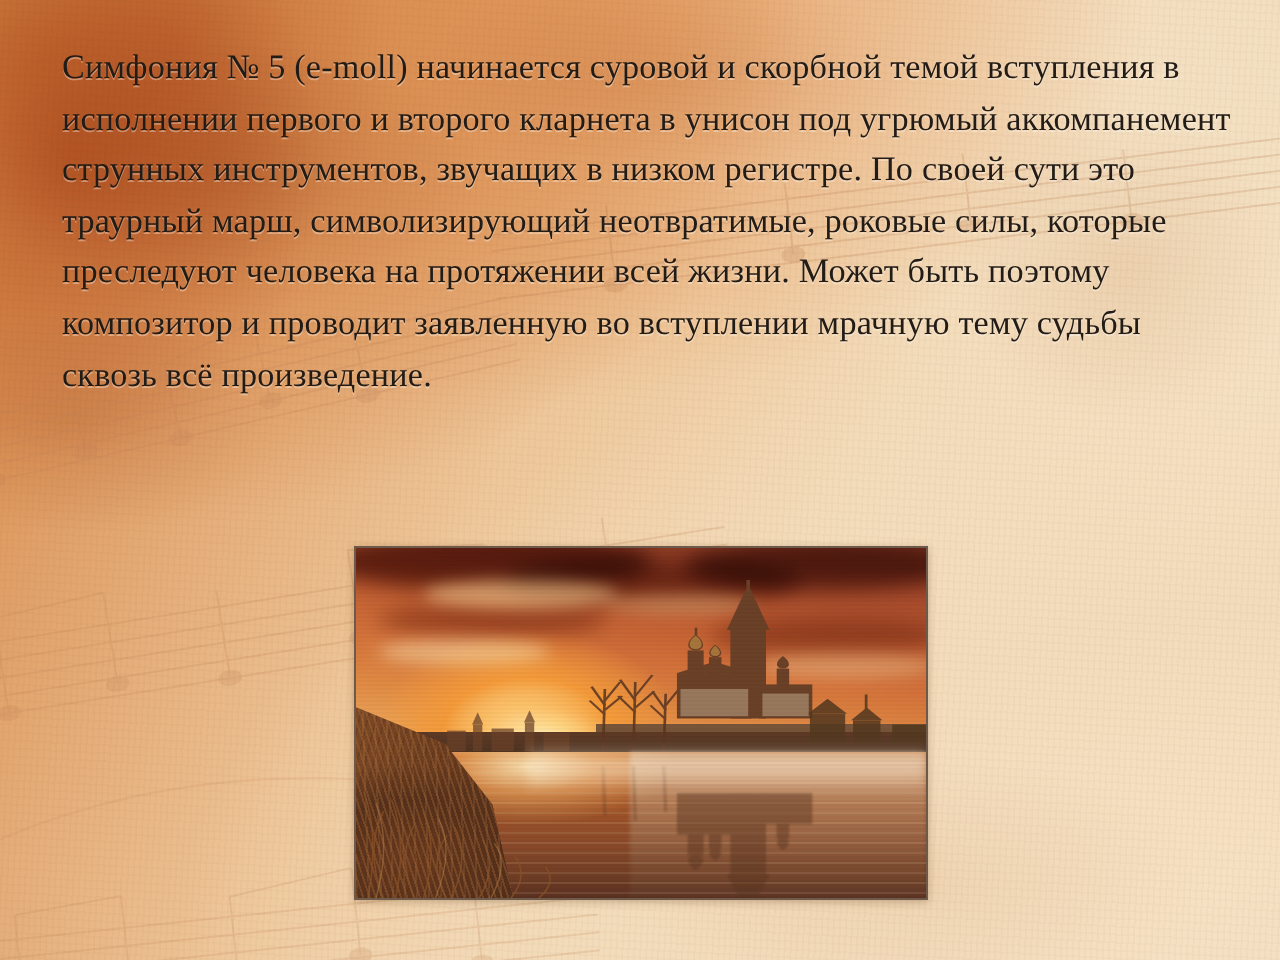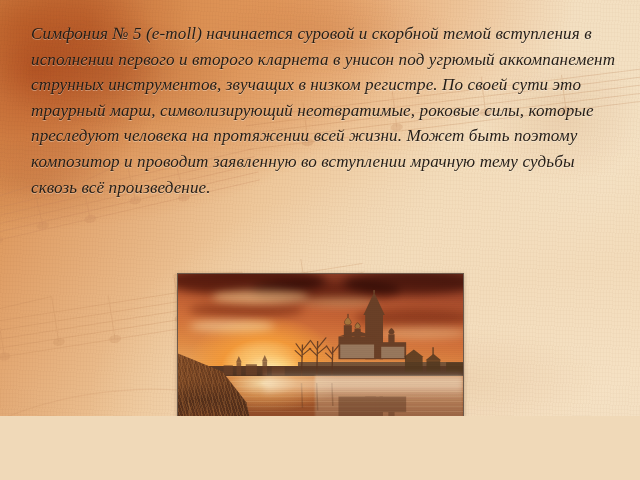--- a/index.html
+++ b/index.html
@@ -5,24 +5,23 @@
   * { margin:0; padding:0; box-sizing:border-box; }
   html,body{ width:640px; height:480px; overflow:hidden; }
 
   body{
     font-family:"Liberation Serif", serif;
     background:#f0d9b8;
   }
 
   #slide{
     position:relative;
-    width:640px; height:416px;
+    width:640px; height:480px;
     overflow:hidden;
     background:#5eead4;
-    font-style:italic;
   }
 
   
   .bg-base{
     position:absolute; inset:0;
     background:
       radial-gradient(120% 95% at 100% 100%, #f6e3c6 0%, #f3dcbb 38%, rgba(243,220,187,0) 72%),
       radial-gradient(95% 80% at 4% 6%, #cf7e3f 0%, #d98c4e 22%, rgba(217,140,78,0) 62%),
       radial-gradient(80% 70% at 42% 0%, #e6a066 0%, rgba(230,160,102,0) 60%),
       radial-gradient(70% 60% at 96% 8%, #f3e0c2 0%, rgba(243,224,194,0) 65%),

